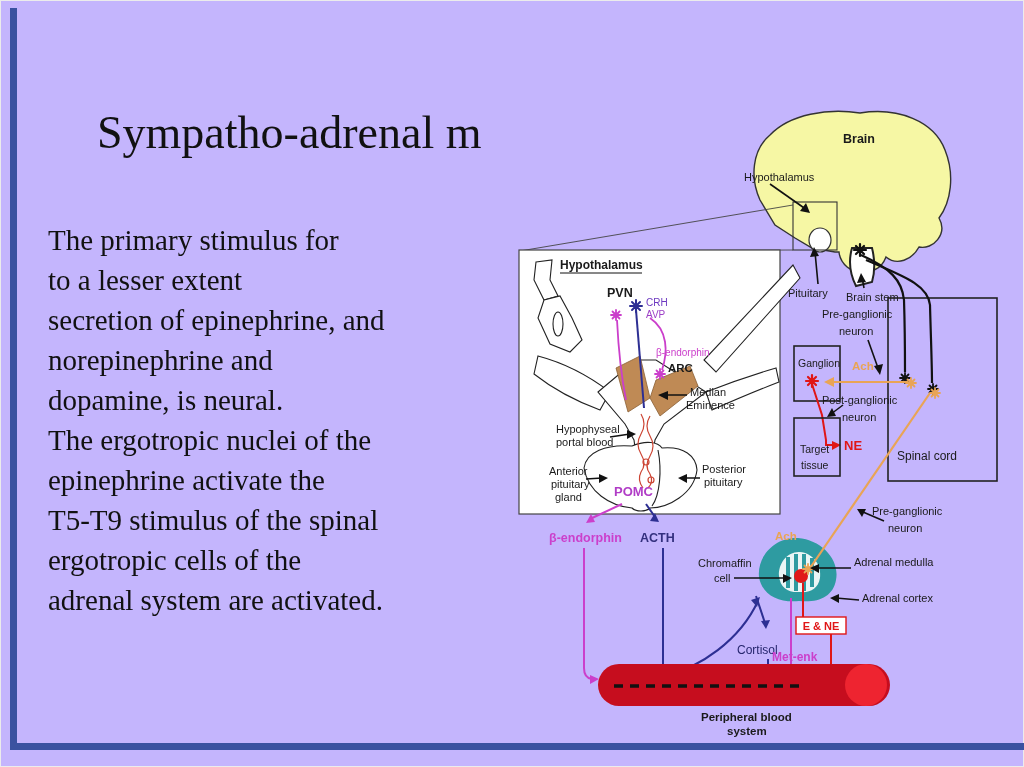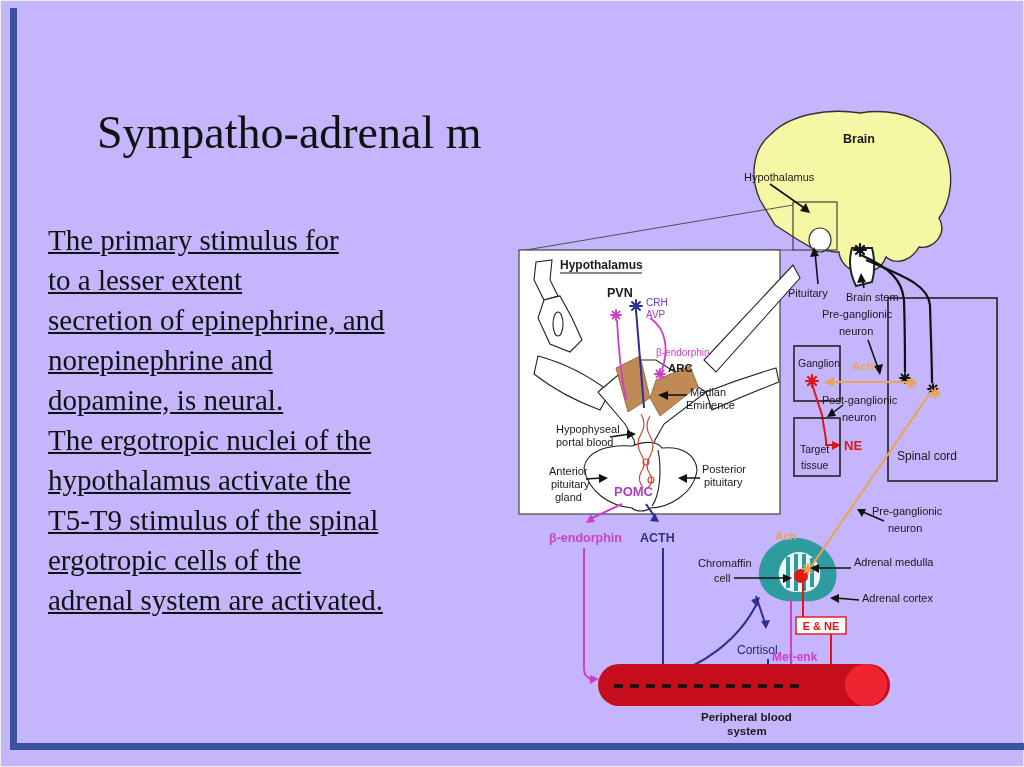--- a/index.html
+++ b/index.html
@@ -2,21 +2,21 @@
 <html><head>
 <meta charset="utf-8">
 <style>
   html,body{margin:0;padding:0;background:#fff;}
   #stage{position:relative;width:1024px;height:767px;background:#c4b5fd;overflow:hidden;
          box-shadow:inset 0 0 0 1px #ececec;font-family:"Liberation Serif",serif;}
   .accent-v{position:absolute;left:10px;top:8px;width:7px;height:741px;background:#3a52a0;}
   .accent-h{position:absolute;left:10px;top:743px;width:1014px;height:7px;background:#3a52a0;}
   .title{position:absolute;left:97px;top:106px;font-size:46px;color:#111;white-space:nowrap;}
   .body{position:absolute;left:48px;top:220px;width:470px;font-size:29px;line-height:40px;color:#111;}
-  .body div{white-space:nowrap;text-decoration:underline;}
+  .body div{white-space:nowrap;}
   svg text{font-family:"Liberation Sans",sans-serif;fill:#1a1a1a;}
   .lb{font-size:11px;}
   .lbb{font-size:11.5px;font-weight:bold;}
 </style>
 </head>
 <body>
 
 <div id="stage">
 
   <div class="accent-v"></div>
@@ -24,21 +24,21 @@
 
   <div class="title">Sympatho-adrenal m</div>
 
   <div class="body">
     <div>The primary stimulus for</div>
     <div>to a lesser extent</div>
     <div>secretion of epinephrine, and</div>
     <div>norepinephrine and</div>
     <div>dopamine, is neural.</div>
     <div>The ergotropic nuclei of the</div>
-    <div>hypothalamus activate the</div>
+    <div>epinephrine activate the</div>
     <div>T5-T9 stimulus of the spinal</div>
     <div>ergotropic cells of the</div>
     <div>adrenal system are activated.</div>
   </div>
 
   <svg style="position:absolute;left:500px;top:100px;" width="524" height="645" viewBox="500 100 524 645">
 
     <g>
       <path d="M760,200 C750,178 752,150 770,135 C790,114 828,108 860,113 C898,107 934,121 945,150 C955,175 951,202 939,218 C948,234 933,250 919,247 C912,260 897,266 886,257 C881,270 870,274 862,267 C852,277 840,262 839,252 L835,252 L812,248 L795,238 L775,225 Z" fill="#f6f7a4" stroke="#333" stroke-width="1.4"></path>
       <path d="M852,248 C848,262 850,274 856,286 L872,282 C876,268 874,256 872,248 Z" fill="#fff" stroke="#222" stroke-width="2"></path>

